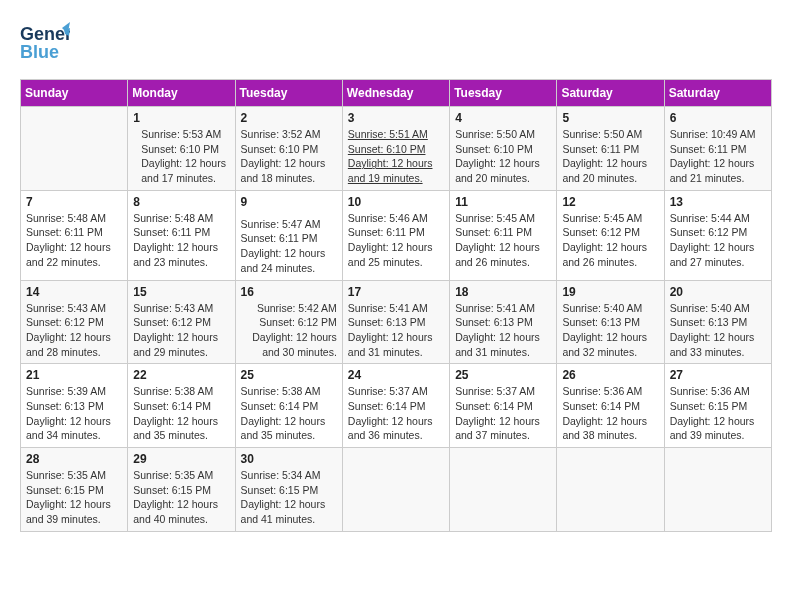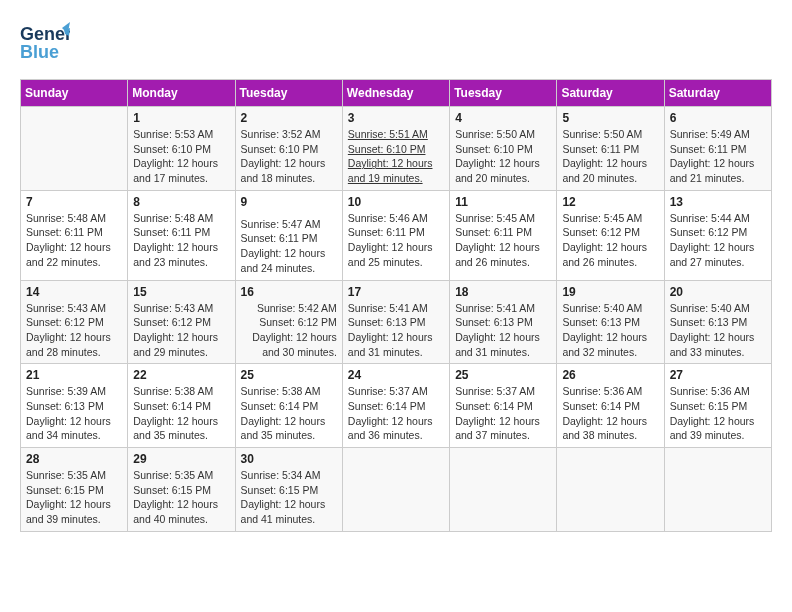--- a/index.html
+++ b/index.html
@@ -110,21 +110,21 @@
         <th>Tuesday</th>
         <th>Saturday</th>
         <th>Saturday</th>
       </tr>
   </thead>
   <tbody id="calendar-body">
   <tr>
         <td></td>
         <td>
           <span class="day-num">1</span>
-          <div class="day-info" style="white-space: pre-line;">Sunrise: 5:53 AM
+          <div class="day-info" style="white-space: pre-line; margin-left: 8px;">Sunrise: 5:53 AM
 Sunset: 6:10 PM
 Daylight: 12 hours
 and 17 minutes.</div>
         </td>
         <td>
           <span class="day-num">2</span>
           <div class="day-info" style="white-space: pre-line;">Sunrise: 3:52 AM
 Sunset: 6:10 PM
 Daylight: 12 hours
 and 18 minutes.</div>
@@ -145,21 +145,21 @@
         </td>
         <td>
           <span class="day-num">5</span>
           <div class="day-info" style="white-space: pre-line;">Sunrise: 5:50 AM
 Sunset: 6:11 PM
 Daylight: 12 hours
 and 20 minutes.</div>
         </td>
         <td>
           <span class="day-num">6</span>
-          <div class="day-info" style="white-space: pre-line;">Sunrise: 5:49 AM
+          <div class="day-info" style="white-space: pre-line;">Sunrise: 10:49 AM
 Sunset: 6:11 PM
 Daylight: 12 hours
 and 21 minutes.</div>
         </td>
       </tr>
       <tr>
         <td>
           <span class="day-num">7</span>
           <div class="day-info" style="white-space: pre-line;">Sunrise: 5:48 AM
 Sunset: 6:11 PM

